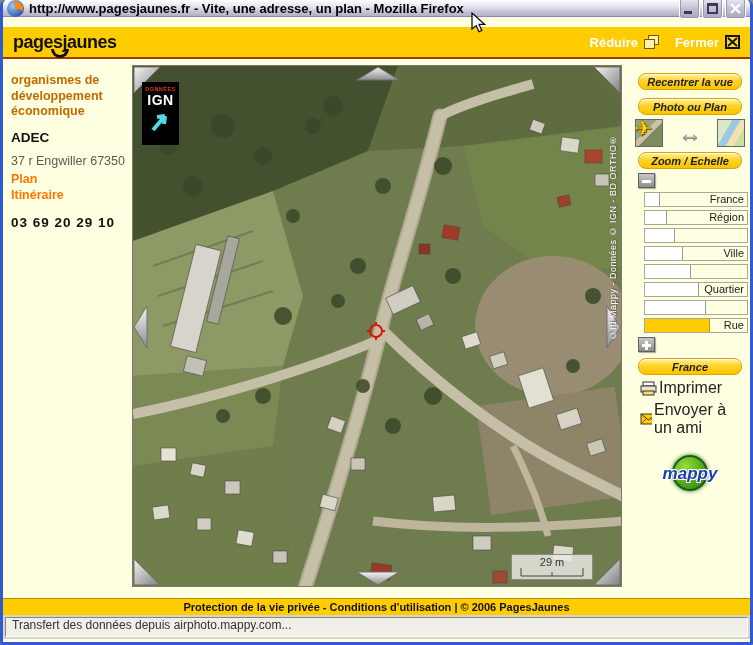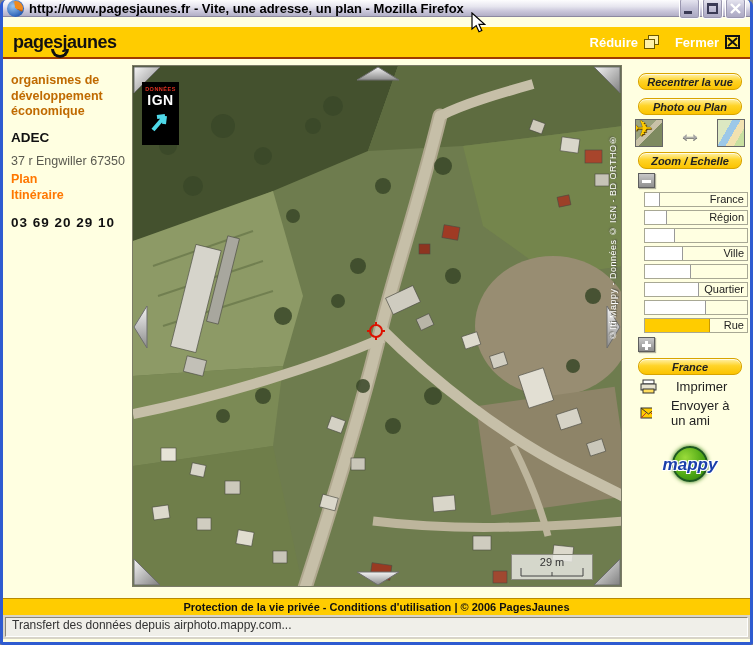--- a/index.html
+++ b/index.html
@@ -118,22 +118,22 @@
     box-shadow:1px 1px 1px rgba(0,0,0,.3); }
   .zctrl .h{ position:absolute; left:3px; top:6px; width:9px; height:3px; background:#FFF; }
   .zctrl .v{ position:absolute; left:6px; top:3px; width:3px; height:9px; background:#FFF; }
   .zrows{ width:116px; margin:4px auto;padding-left:12px; }
   .zrow{ position:relative; height:15px; border:1px solid #A8A894; margin-bottom:3px;
     background:#FFFFE1; cursor:pointer; }
   .zfill{ position:absolute; left:0; top:0; bottom:0; background:#FFF;
     border-right:1px solid #999; }
   .zrow.active .zfill{ background:#FFCC00; border-right:1px solid #C89800; }
   .zlabel{ position:absolute; right:3px; top:0; font-size:11px; line-height:13px; color:#222; }
-  .toolrow{ display:flex; align-items:center; gap:19px; margin:4px 8px 0 10px;
-    font-size:13px; color:#222; cursor:pointer; }
+  .toolrow{ display:flex; align-items:center; gap:2px; margin:4px 8px 0 10px;
+    font-size:16px; color:#222; cursor:pointer; }
   .mappylogo{ position:relative; width:104px; margin:16px auto 0; height:42px; }
   .mappyball{ position:absolute; left:34px; top:2px; width:36px; height:36px; border-radius:50%;
     background:radial-gradient(circle at 35% 30%, #9ADB3A, #4CA614 60%, #2E7A0A);
     border:2px solid #1E5A20; box-shadow:0 0 4px #2E7A0A; }
   .mappytext{ position:absolute; left:8px; top:11px; width:88px; text-align:center;
     font-weight:bold; font-style:italic; font-size:17px; color:#1A3FAA;
     text-shadow:-1px -1px 0 #FFF, 1px -1px 0 #FFF, -1px 1px 0 #FFF, 1px 1px 0 #FFF; }
 
   
   .footer{ position:absolute; left:0; top:598px; width:747px; height:17px;

